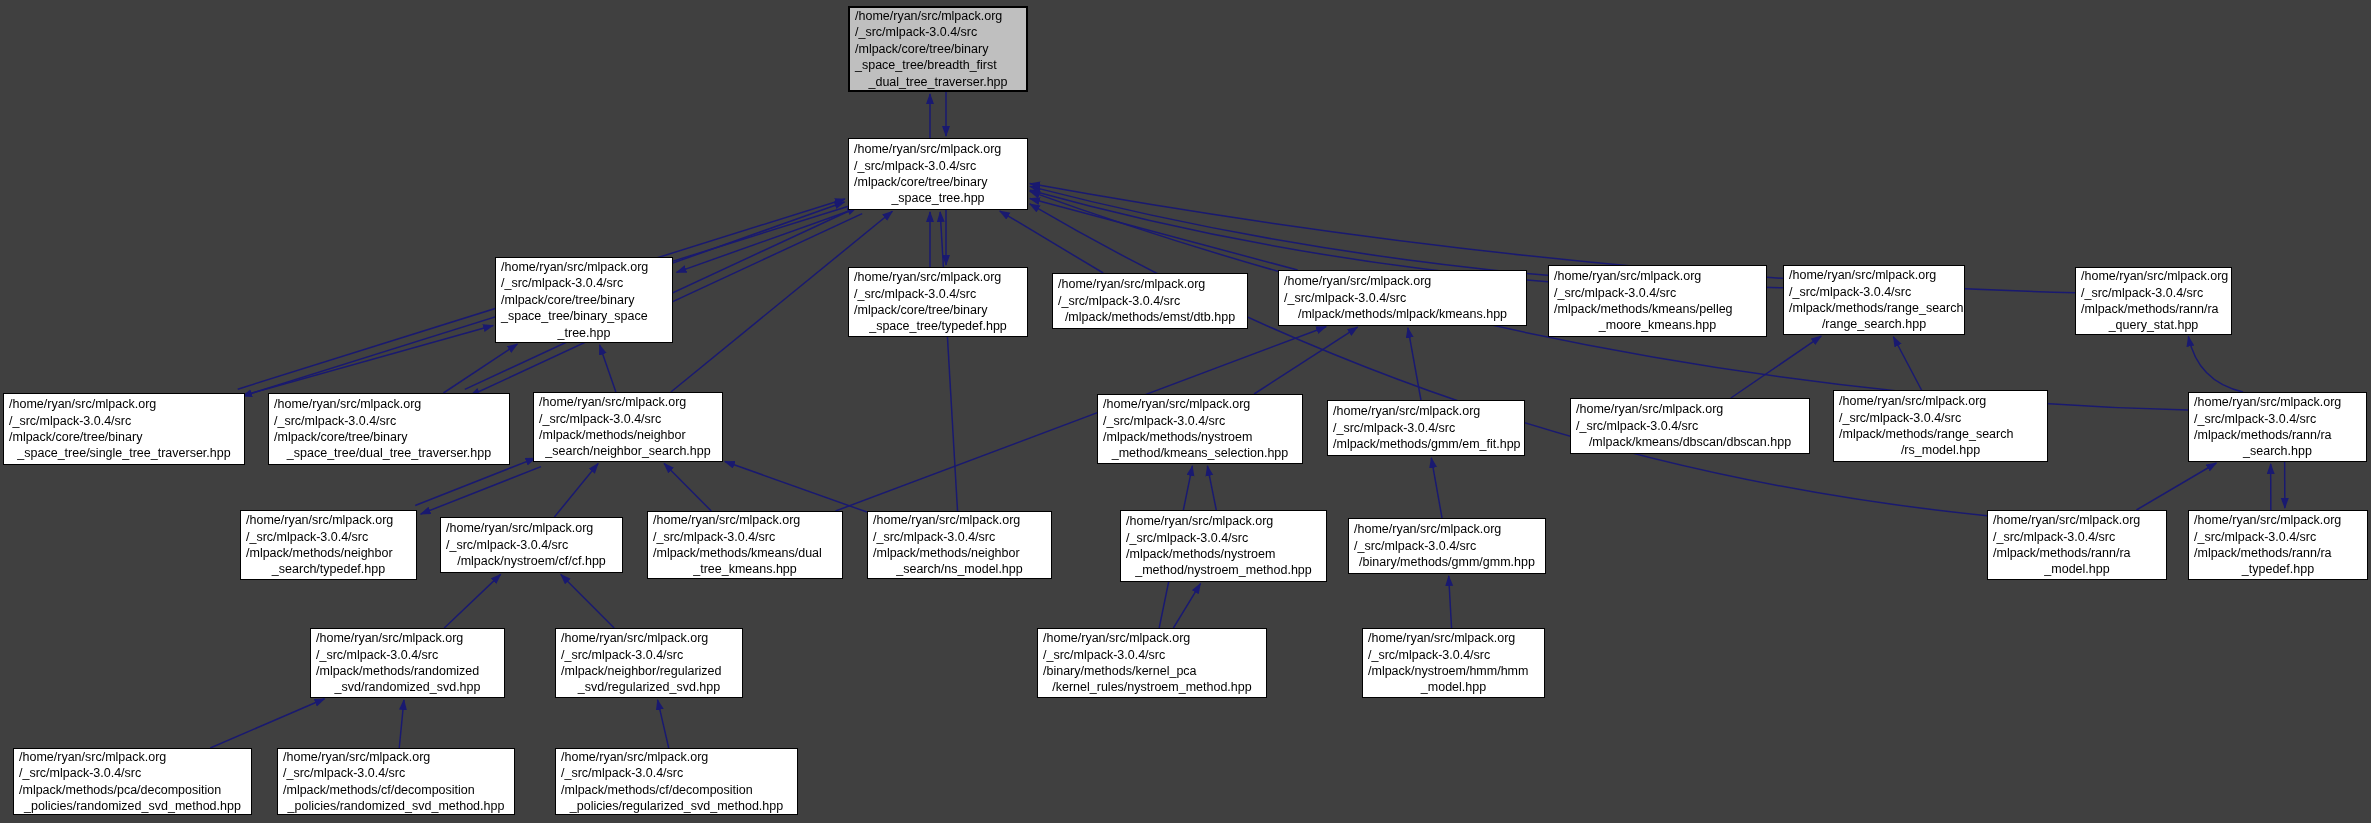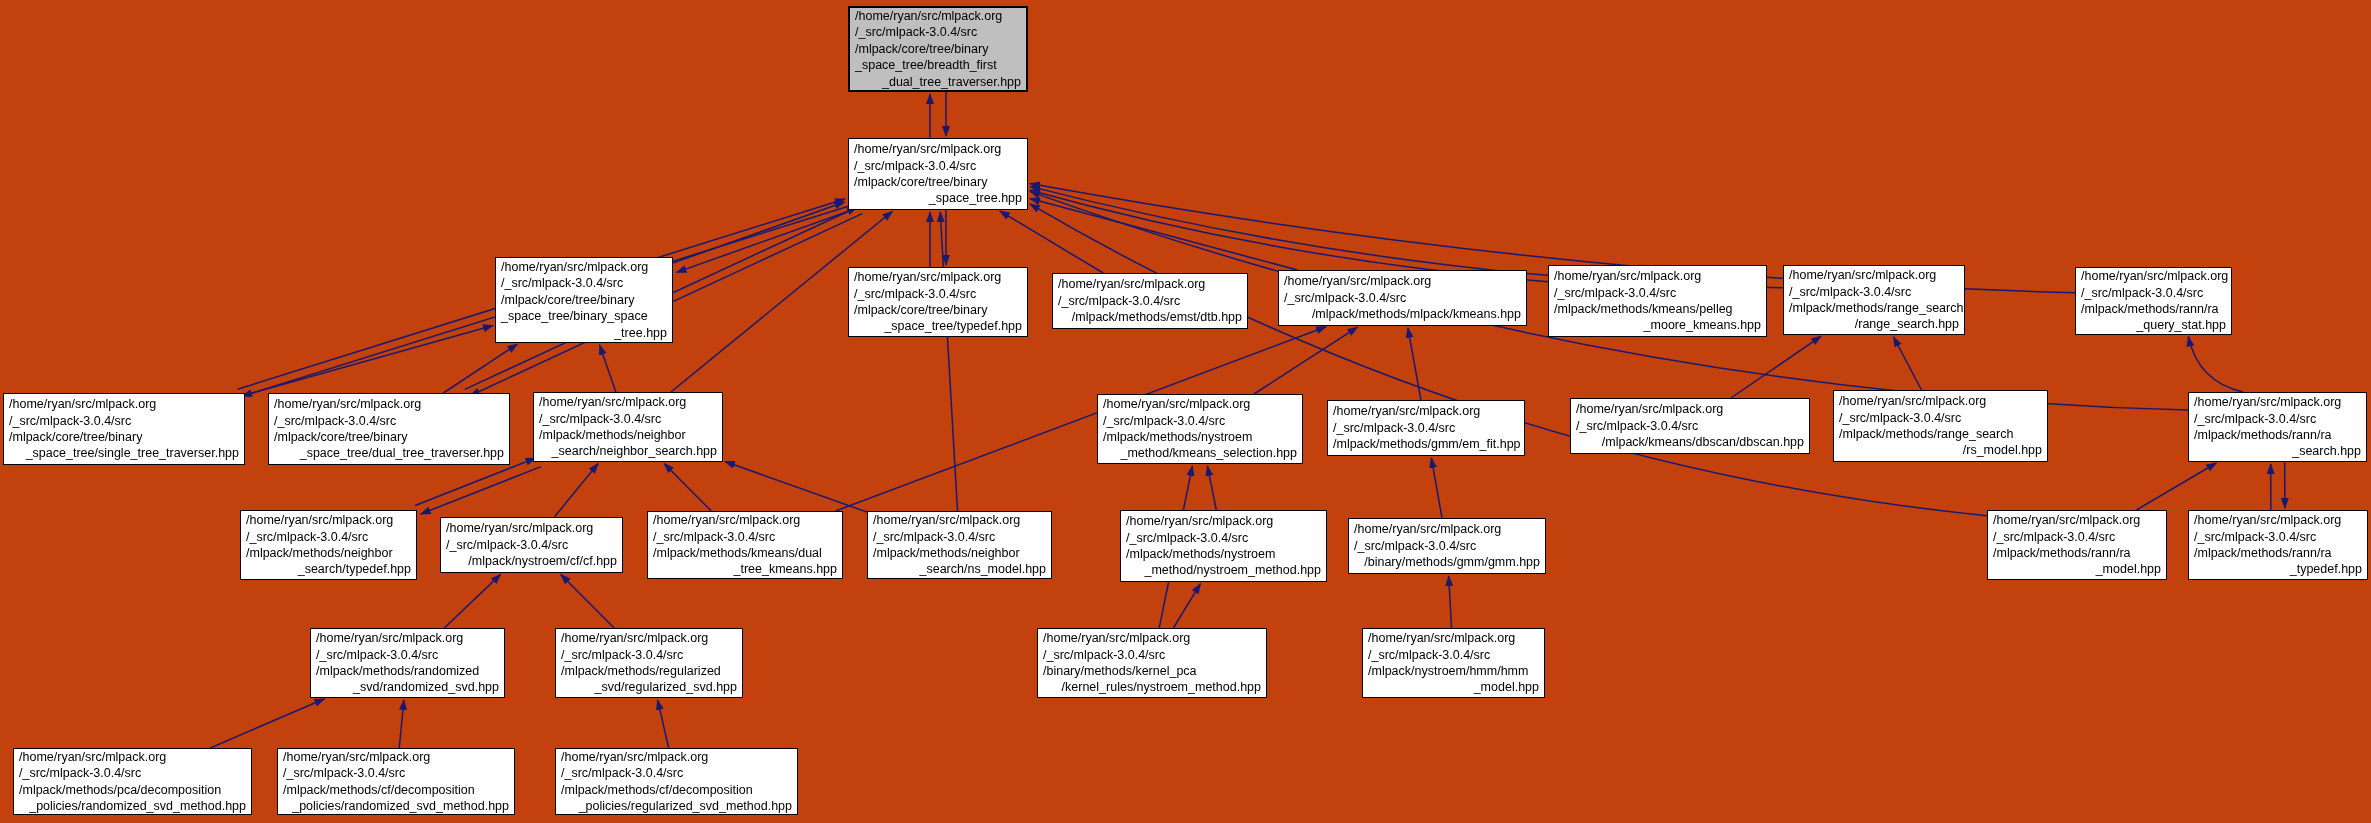--- a/index.html
+++ b/index.html
@@ -1,29 +1,29 @@
 <!DOCTYPE html>
 <html><head>
 <meta charset="utf-8">
 <style>
   html,body { margin:0; padding:0; background:#ffffff; }
   .canvas {
-    position:relative; width:2371px; height:823px; background:#c2410c;
+    position:relative; width:2371px; height:823px; background:#404040;
     font-family:"Liberation Sans", sans-serif; overflow:hidden;
   }
   .canvas svg { position:absolute; left:0; top:0; width:2371px; height:823px; }
   .node {
     position:absolute; box-sizing:border-box; background:#ffffff;
     border:1.5px solid #000000; display:flex; flex-direction:column;
     justify-content:center; padding:1px 5px; font-size:12.5px;
     line-height:16.4px; color:#000000; white-space:nowrap; cursor:pointer;
   }
   .node.root { background:#bfbfbf; border-width:2px; cursor:default; }
   .node .ln { text-align:left; }
-  .node .ln:last-child { text-align:right; }
+  .node .ln:last-child { text-align:center; }
 </style>
 </head>
 <body>
 
 <div class="canvas">
   <svg id="edges" viewBox="0 0 2371 823">
       <defs>
         <marker id="arrow" markerUnits="userSpaceOnUse" markerWidth="12" markerHeight="10" refX="10" refY="4" orient="auto">
           <path d="M0,0 L11,4 L0,8 Z" fill="#191970"></path>
         </marker>
@@ -224,21 +224,21 @@
       </div>
       <div class="node" style="left: 310px; top: 628px; width: 195px; height: 70px;">
         <div class="ln">/home/ryan/src/mlpack.org</div>
         <div class="ln">/_src/mlpack-3.0.4/src</div>
         <div class="ln">/mlpack/methods/randomized</div>
         <div class="ln">_svd/randomized_svd.hpp</div>
       </div>
       <div class="node" style="left: 555px; top: 628px; width: 188px; height: 70px;">
         <div class="ln">/home/ryan/src/mlpack.org</div>
         <div class="ln">/_src/mlpack-3.0.4/src</div>
-        <div class="ln">/mlpack/methods/regularized</div>
+        <div class="ln">/mlpack/neighbor/regularized</div>
         <div class="ln">_svd/regularized_svd.hpp</div>
       </div>
       <div class="node" style="left: 1037px; top: 628px; width: 230px; height: 70px;">
         <div class="ln">/home/ryan/src/mlpack.org</div>
         <div class="ln">/_src/mlpack-3.0.4/src</div>
         <div class="ln">/binary/methods/kernel_pca</div>
         <div class="ln">/kernel_rules/nystroem_method.hpp</div>
       </div>
       <div class="node" style="left: 1362px; top: 628px; width: 183px; height: 70px;">
         <div class="ln">/home/ryan/src/mlpack.org</div>

